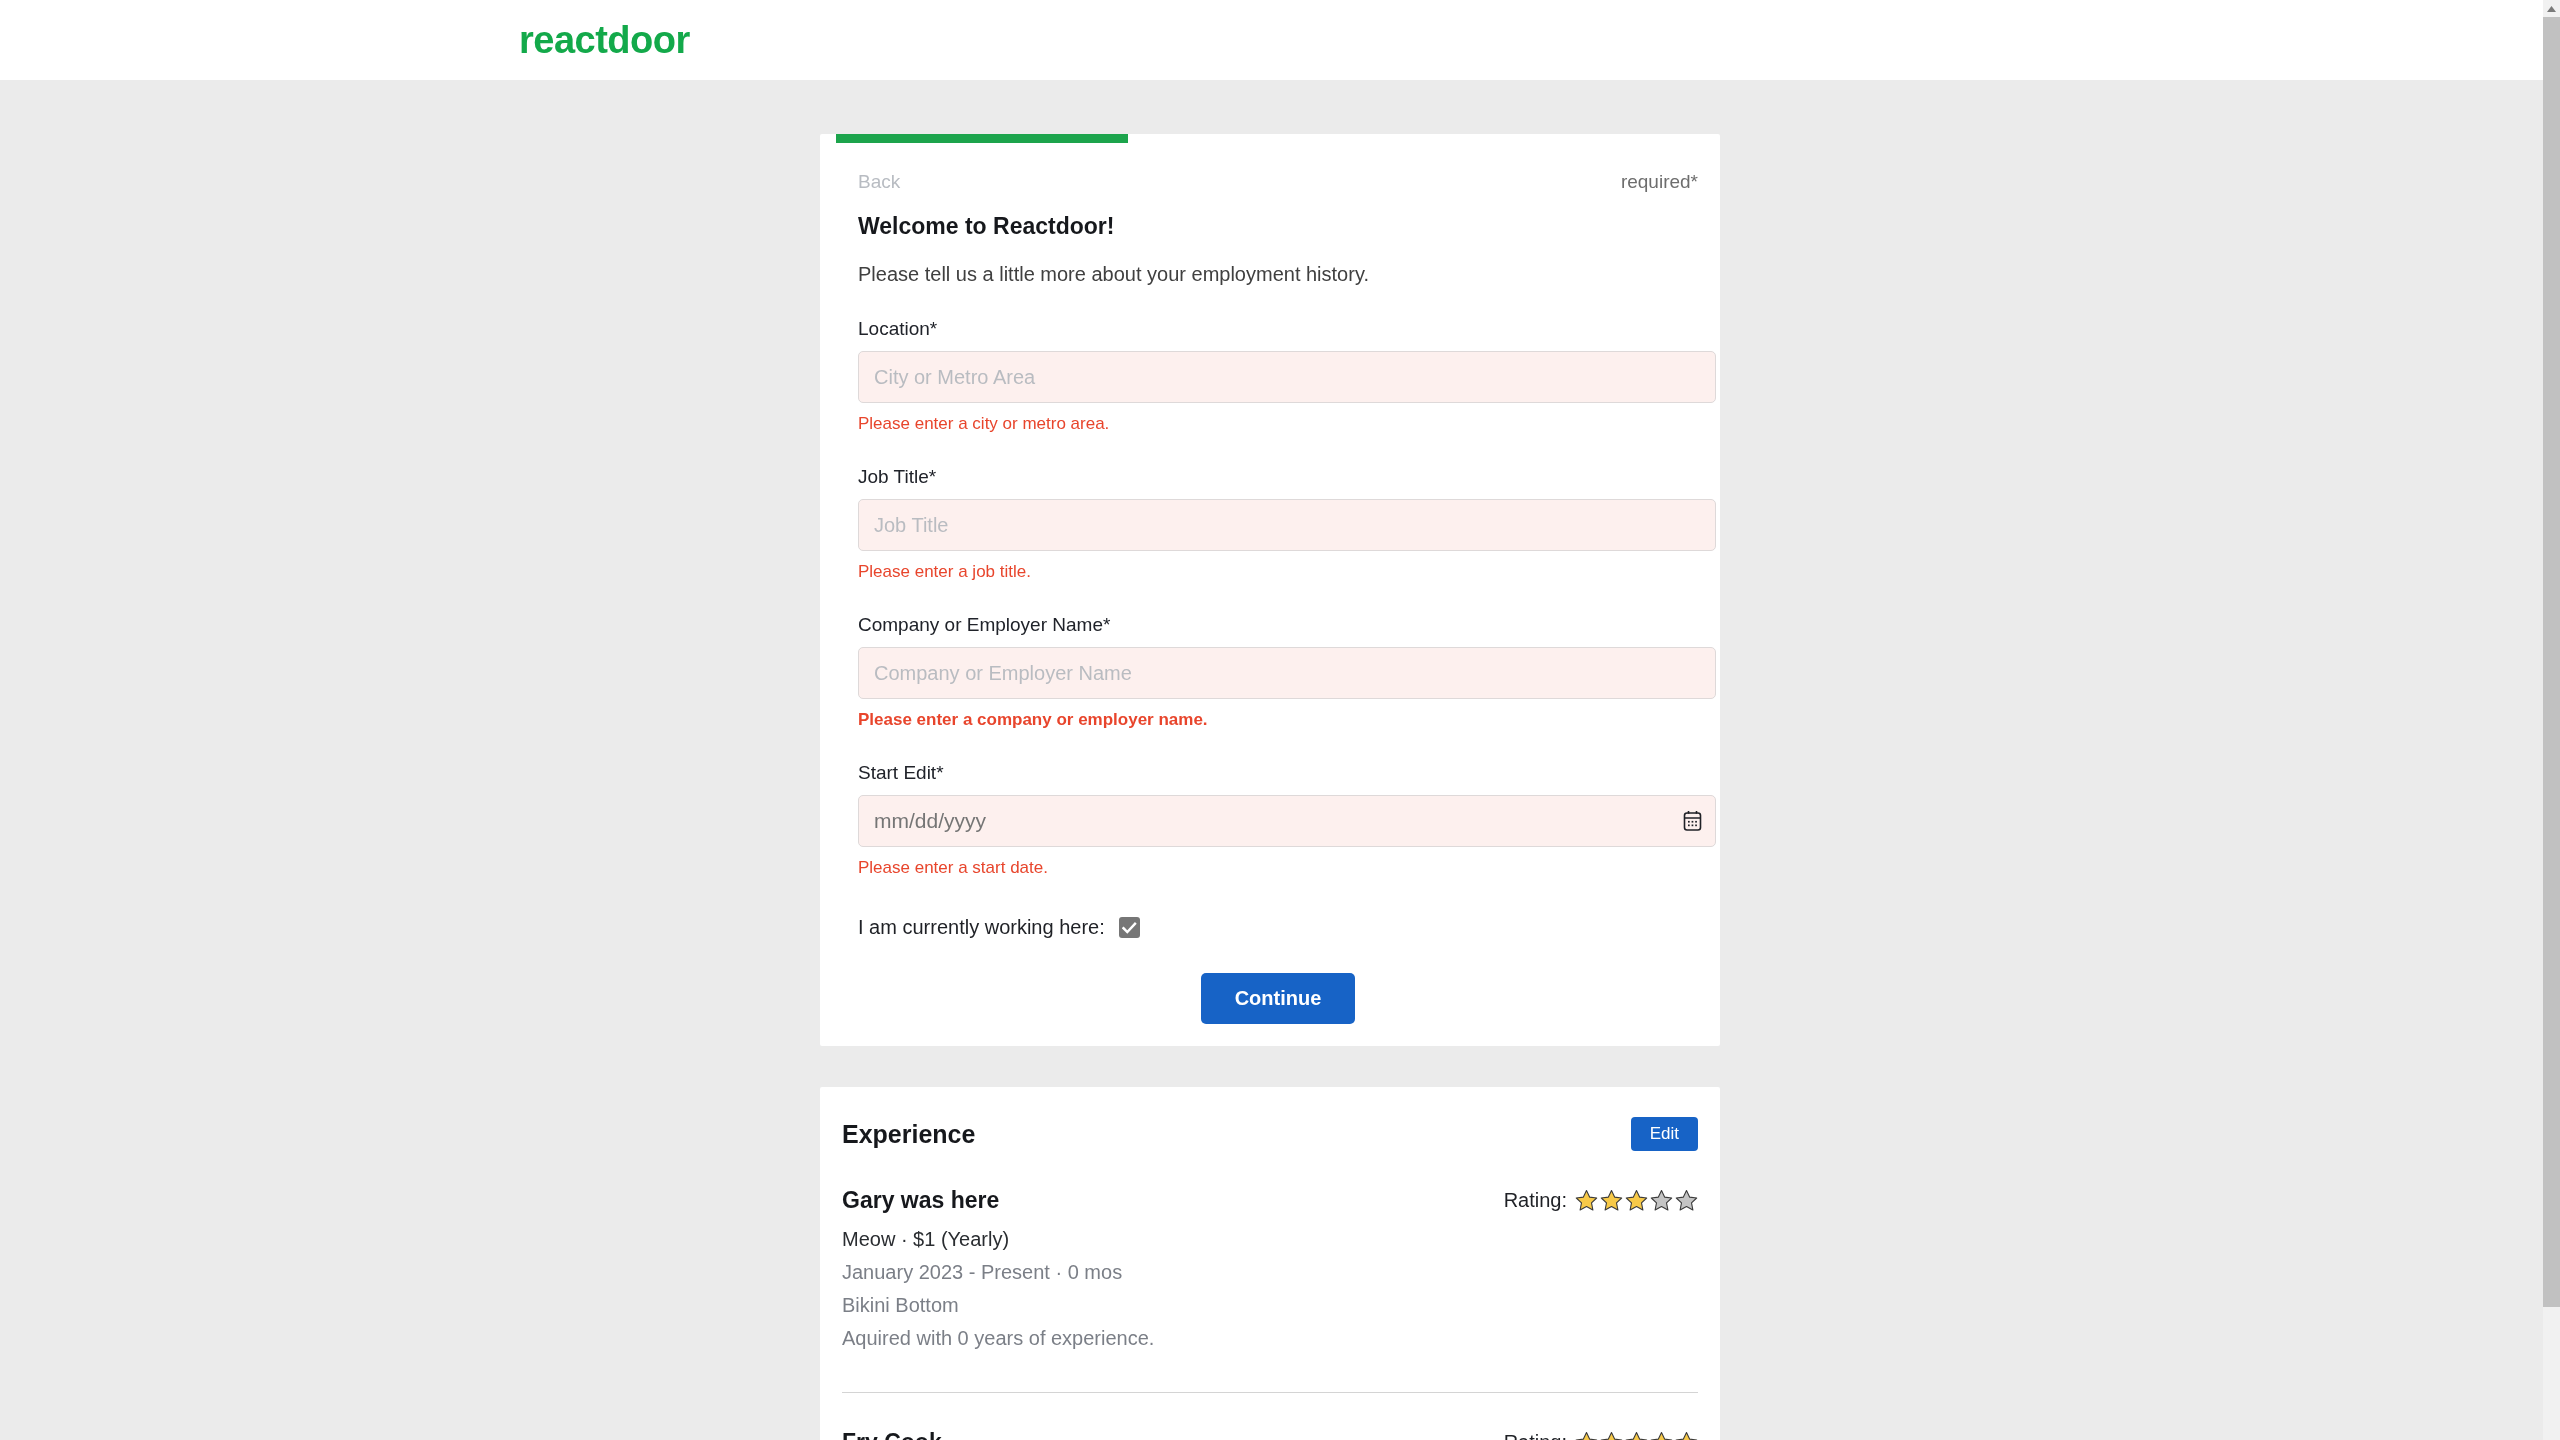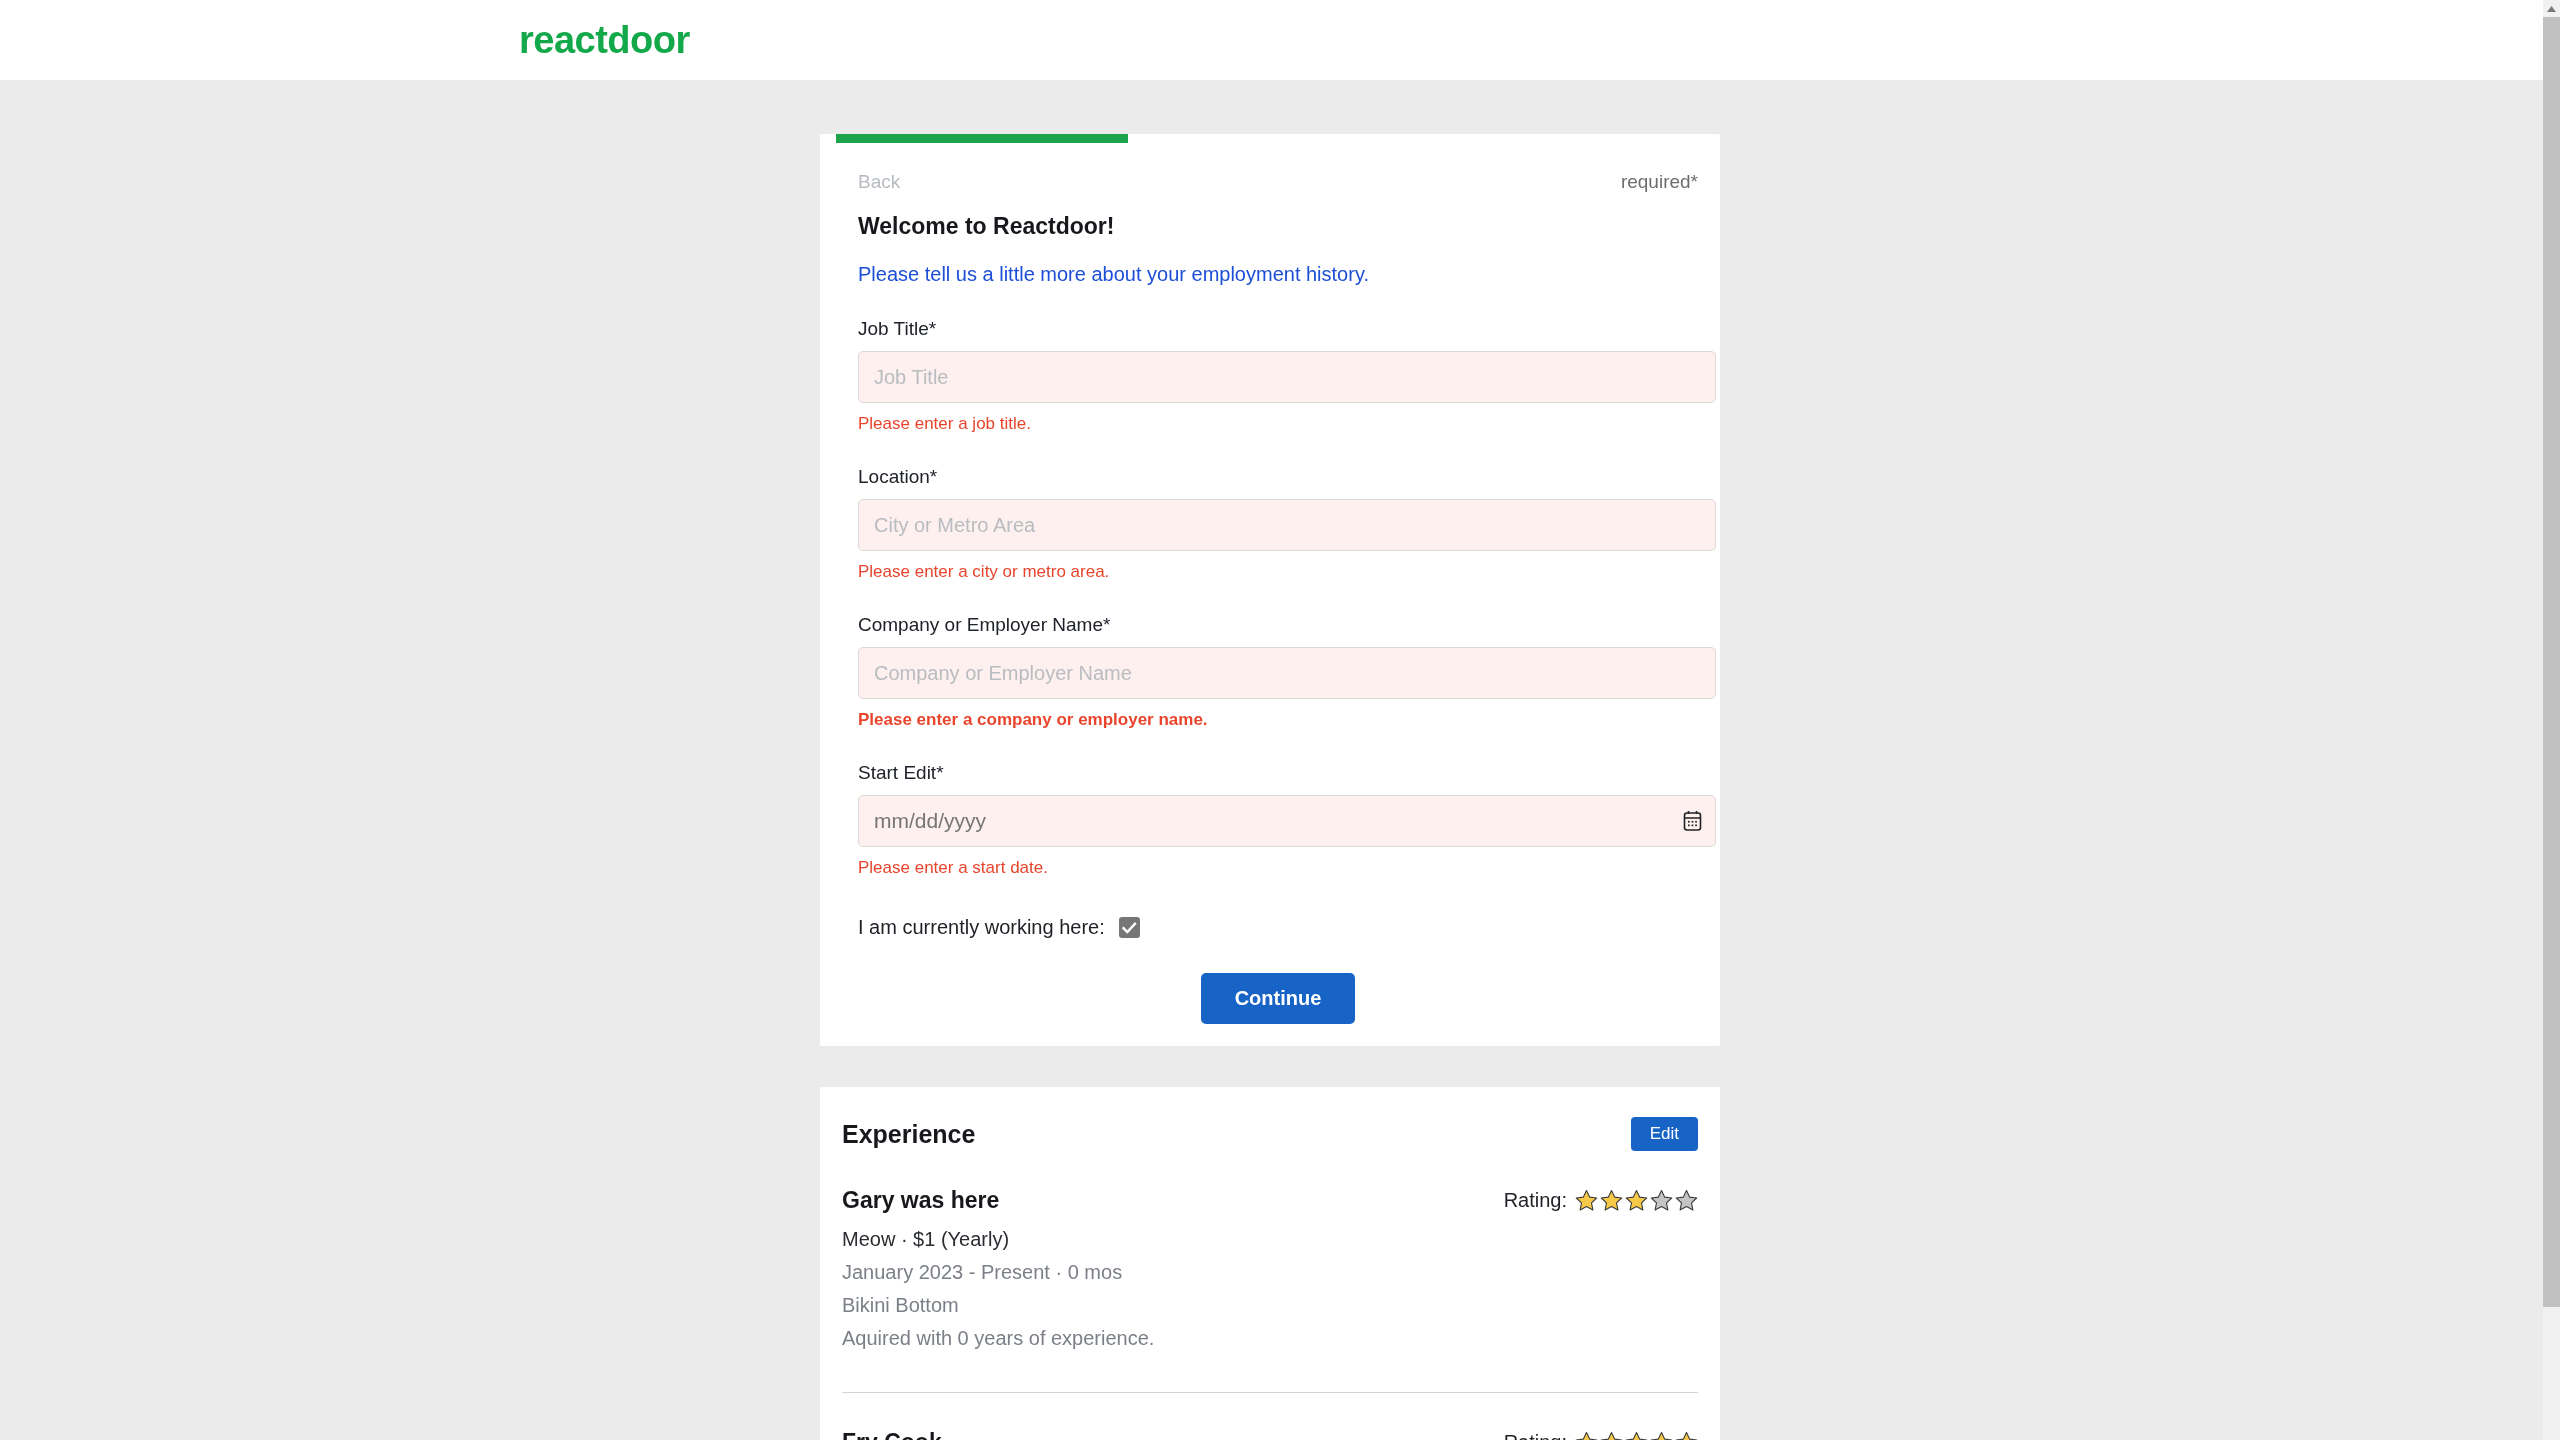--- a/index.html
+++ b/index.html
@@ -95,21 +95,21 @@
 
   .welcome-title {
     margin-top: 20px;
     font-size: 23px;
     font-weight: bold;
     color: #16181c;
   }
   .welcome-sub {
     margin-top: 23px;
     font-size: 20px;
-    color: #1d4ed8;
+    color: #404040;
   }
 
   .field { margin-top: 32px; }
   .field-label {
     font-size: 19px;
     color: #20232a;
     display: block;
     margin-bottom: 11px;
   }
   .text-input {
@@ -305,29 +305,29 @@
 
         <div class="card-top-row">
           <span class="back-link">Back</span>
           <span class="required-note">required*</span>
         </div>
 
         <div class="welcome-title">Welcome to Reactdoor!</div>
         <div class="welcome-sub">Please tell us a little more about your employment history.</div>
 
         <div class="field">
+          <label class="field-label">Location*</label>
+          <input class="text-input" type="text" placeholder="City or Metro Area" style="background: rgb(253, 240, 238);">
+          <div class="error-msg" style="color: rgb(232, 69, 44);">Please enter a city or metro area.</div>
+        </div>
+
+        <div class="field">
           <label class="field-label">Job Title*</label>
           <input class="text-input" type="text" placeholder="Job Title" style="background: rgb(253, 240, 238);">
           <div class="error-msg" style="color: rgb(232, 69, 44);">Please enter a job title.</div>
-        </div>
-
-        <div class="field">
-          <label class="field-label">Location*</label>
-          <input class="text-input" type="text" placeholder="City or Metro Area" style="background: rgb(253, 240, 238);">
-          <div class="error-msg" style="color: rgb(232, 69, 44);">Please enter a city or metro area.</div>
         </div>
 
         <div class="field">
           <label class="field-label">Company or Employer Name*</label>
           <input class="text-input" type="text" placeholder="Company or Employer Name" style="background: rgb(253, 240, 238);">
           <div class="error-msg" style="color: rgb(232, 69, 44); font-weight: bold;">Please enter a company or employer name.</div>
         </div>
 
         <div class="field">
           <label class="field-label">Start Edit*</label>

